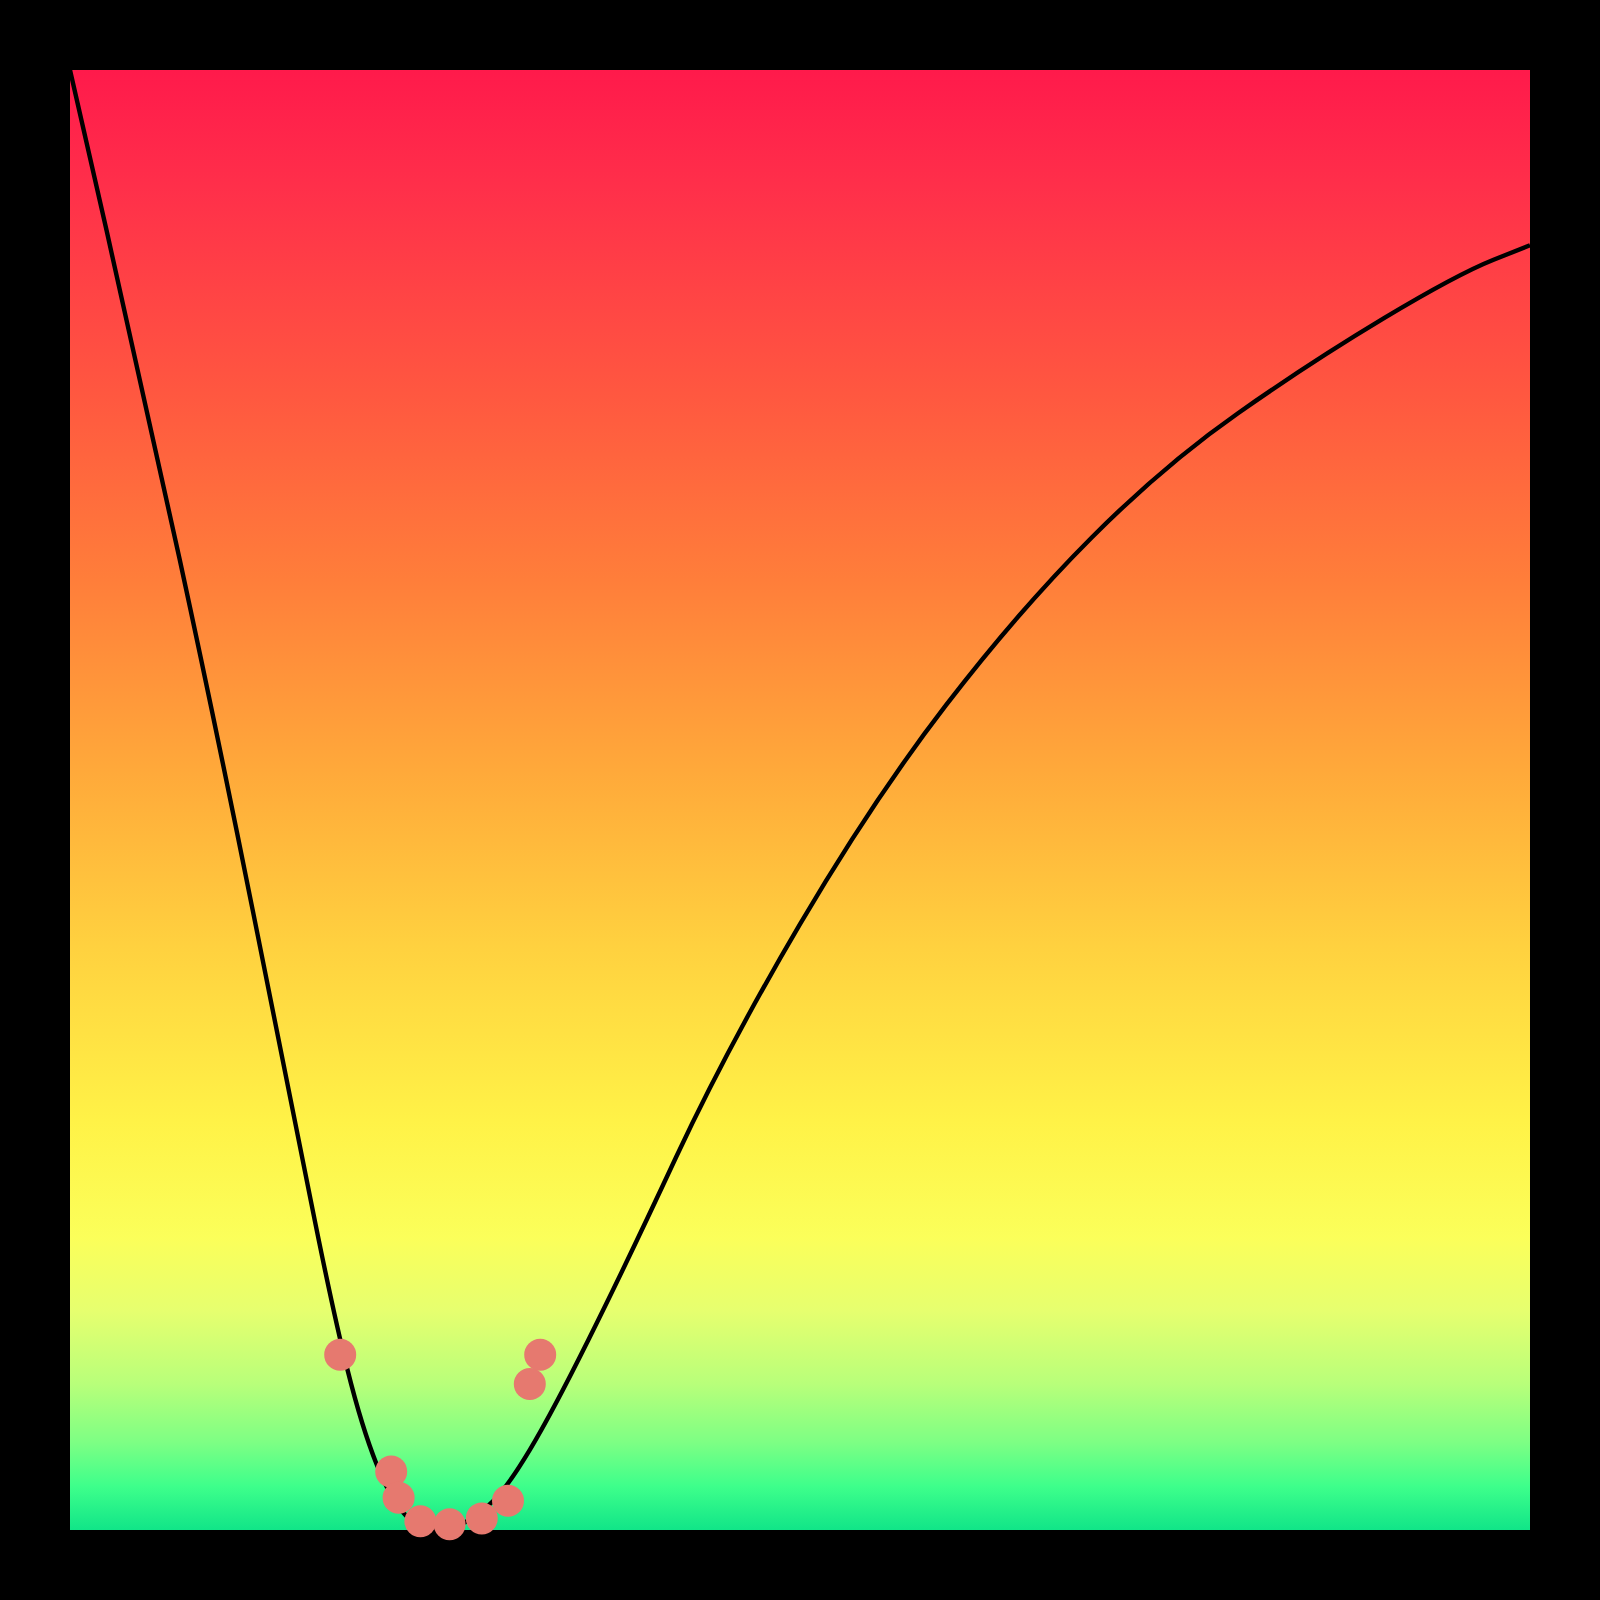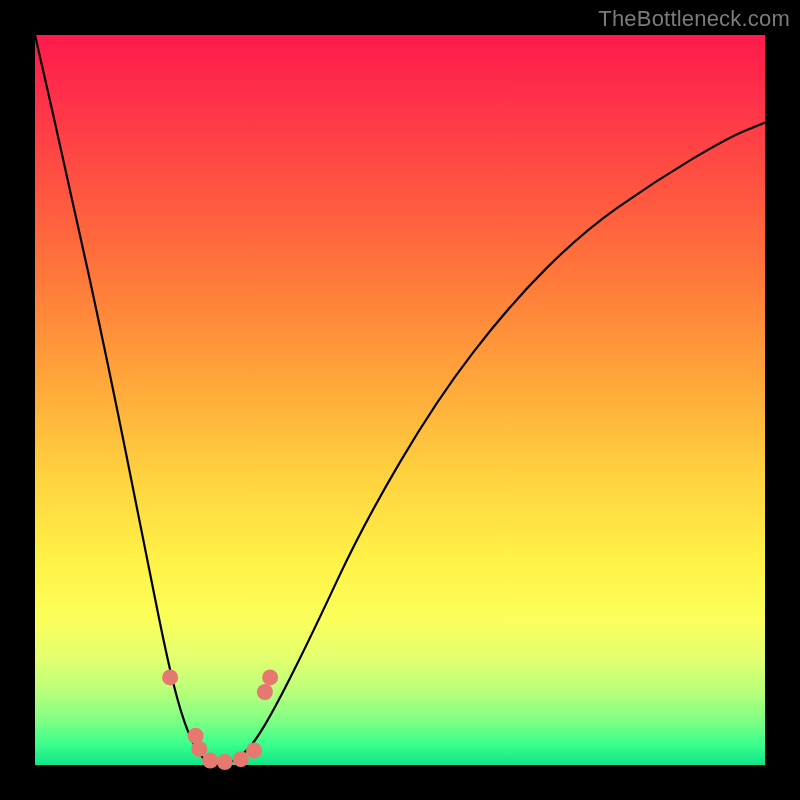--- a/index.html
+++ b/index.html
@@ -60,21 +60,20 @@
     width: 730px;
     height: 730px;
     overflow: visible;
   }
 </style>
 </head>
 <body>
 
 <div class="frame">
 
-  <div class="watermark">TheBottleneck.com</div>
 
   <div class="plot-area">
     <svg class="curve" viewBox="0 0 730 730" preserveAspectRatio="none">
 
     <path d="M 0.0 0.0 Q 0.0 0.0 18.3 80.3 Q 36.5 160.6 54.8 244.5 Q 73.0 328.5 91.3 419.8 Q 109.5 511.0 120.5 565.8 Q 131.4 620.5 138.7 649.7 Q 146.0 678.9 153.3 697.1 Q 160.6 715.4 167.9 722.7 Q 175.2 730.0 182.5 730.0 Q 189.8 730.0 197.1 726.4 Q 204.4 722.7 211.7 715.4 Q 219.0 708.1 229.9 689.9 Q 240.9 671.6 259.1 635.1 Q 277.4 598.6 302.9 543.9 Q 328.5 489.1 365.0 427.1 Q 401.5 365.0 438.0 317.6 Q 474.5 270.1 511.0 233.6 Q 547.5 197.1 584.0 171.6 Q 620.5 146.0 657.0 124.1 Q 693.5 102.2 711.8 94.9 T 730.0 87.6" fill="none" stroke="#000000" stroke-width="2.2"></path>
         <circle cx="135.1" cy="642.4" r="8" fill="#e6796f"></circle>
         <circle cx="160.6" cy="700.8" r="8" fill="#e6796f"></circle>
         <circle cx="164.3" cy="713.9" r="8" fill="#e6796f"></circle>
         <circle cx="175.2" cy="725.6" r="8" fill="#e6796f"></circle>
         <circle cx="189.8" cy="727.1" r="8" fill="#e6796f"></circle>

